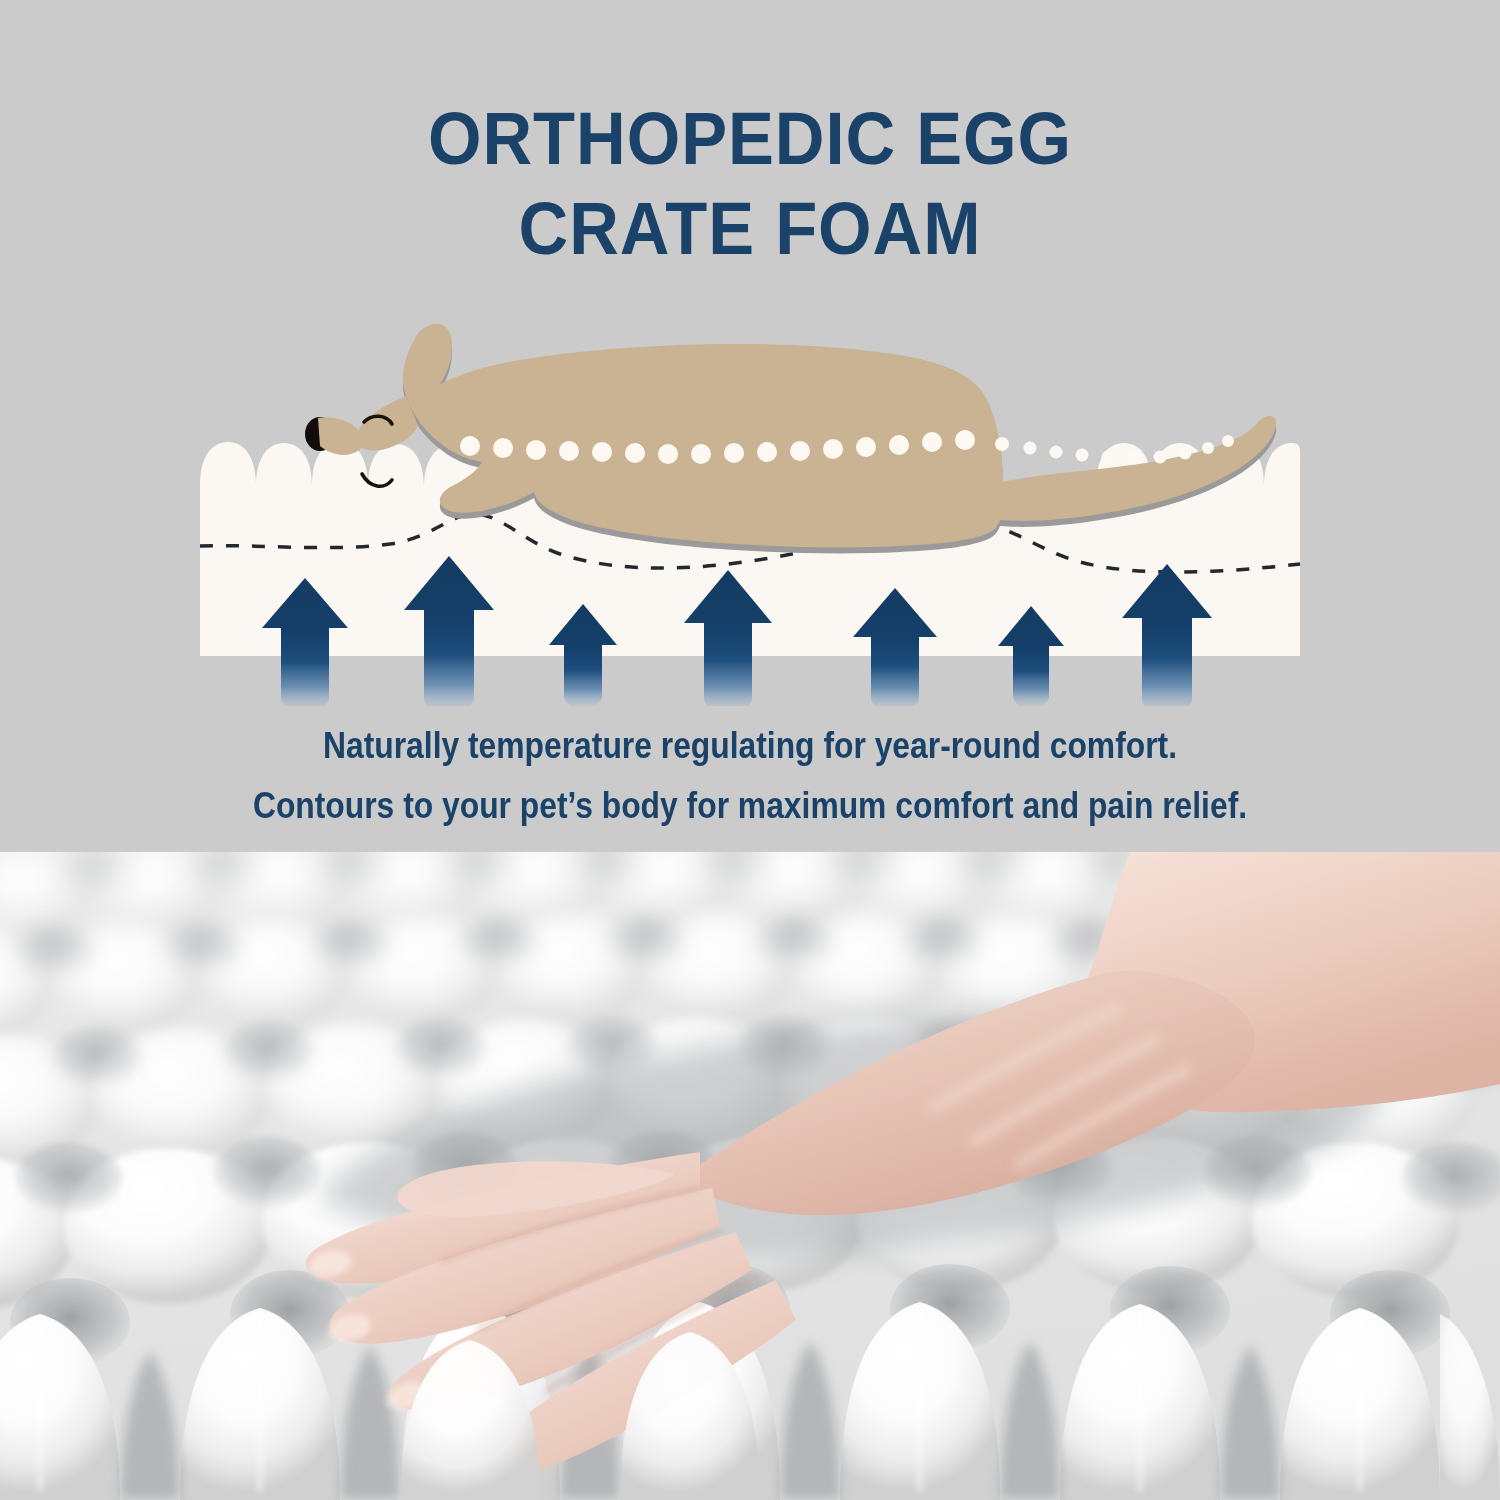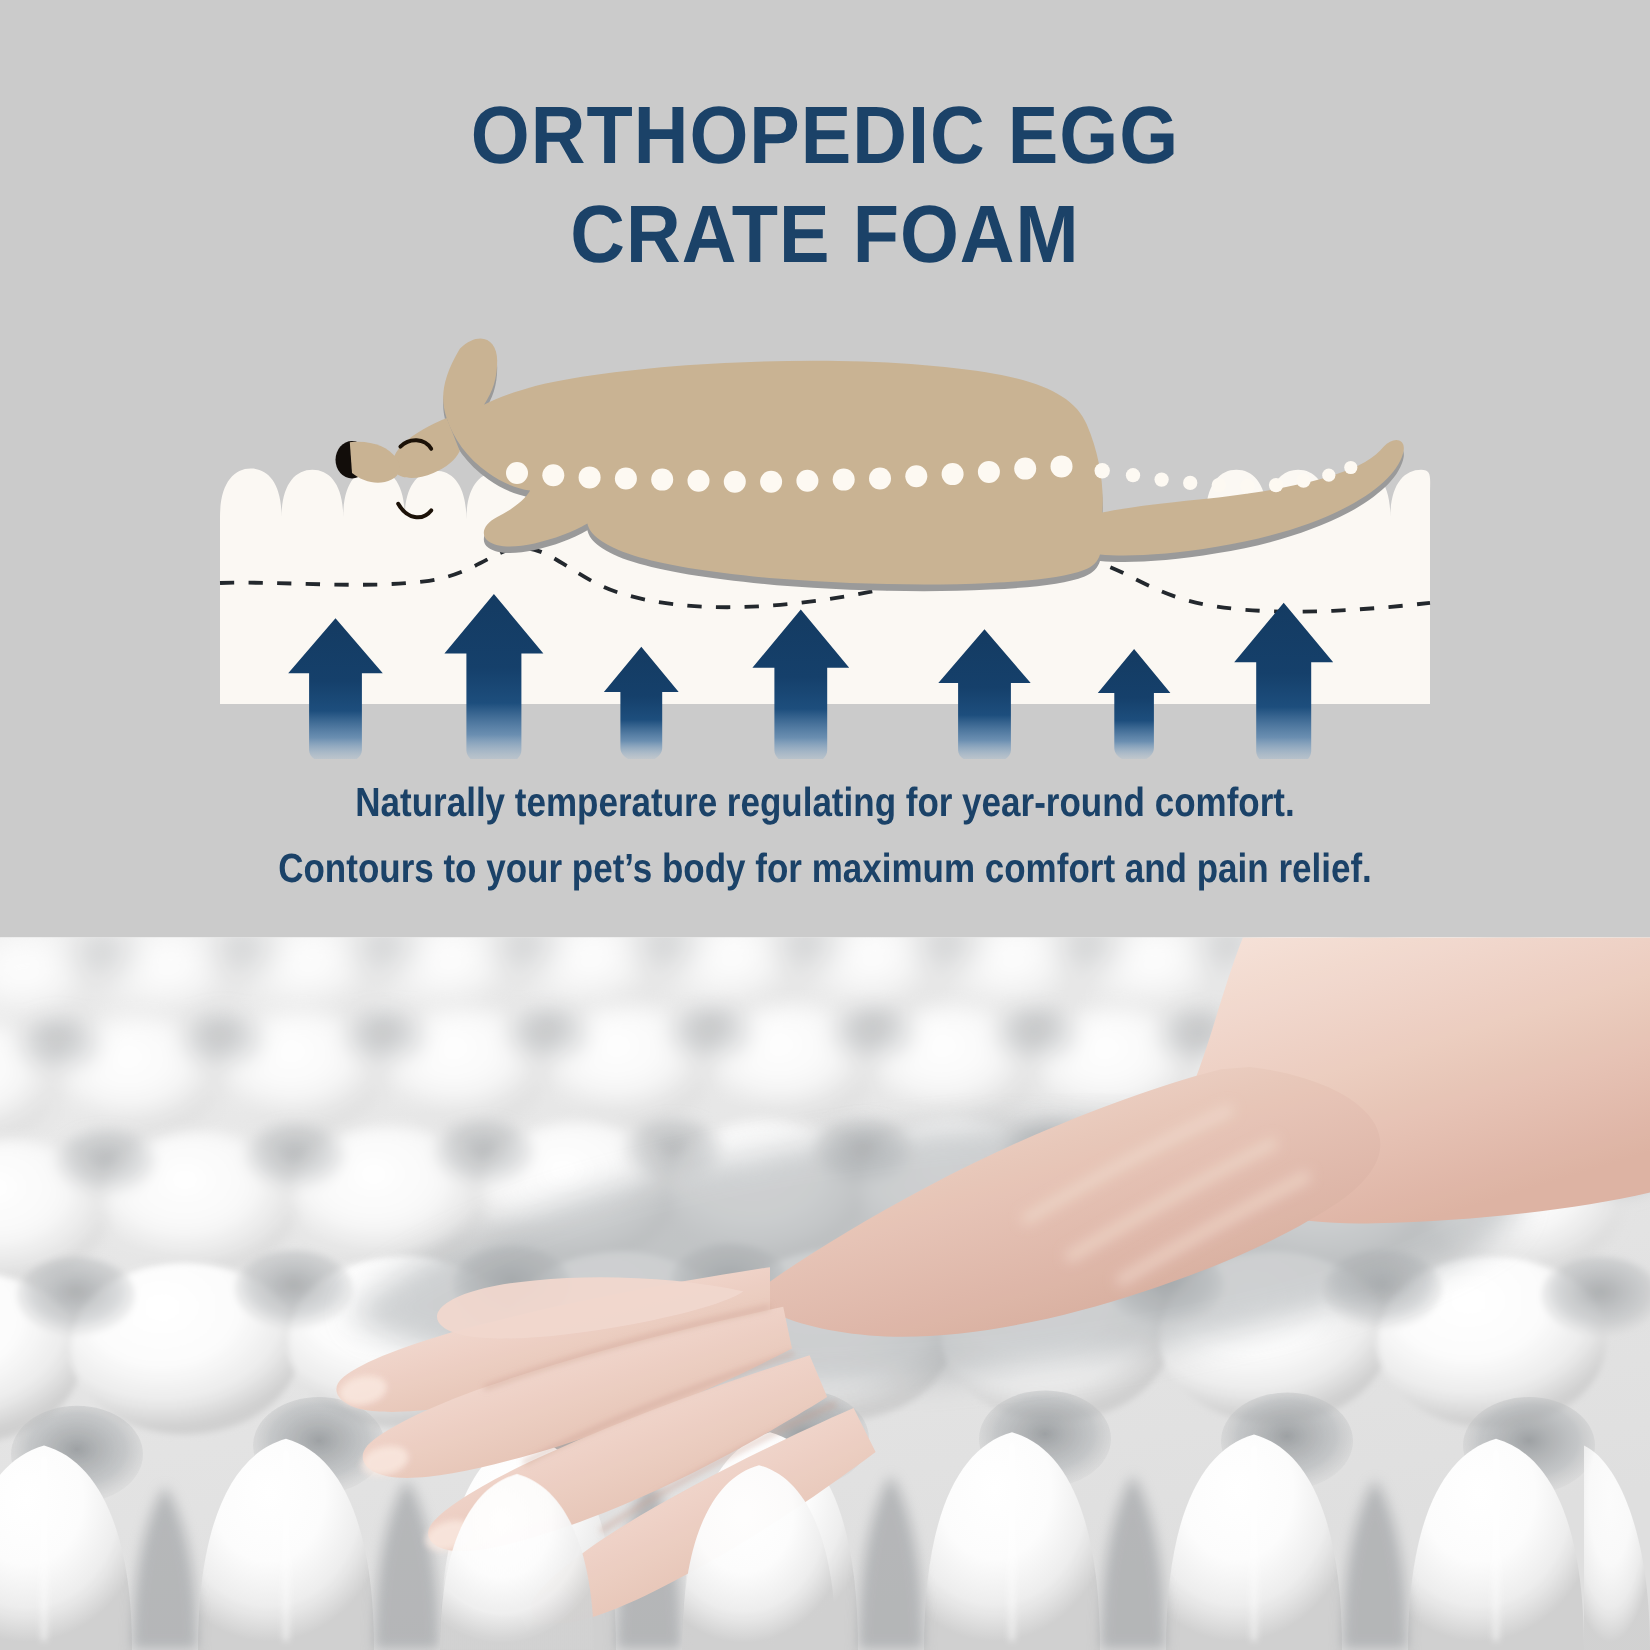--- a/index.html
+++ b/index.html
@@ -6,21 +6,21 @@
   html,body { width:1500px; height:1500px; }
   body {
     font-family:"Liberation Sans", sans-serif;
     background:#cbcbcb;
     overflow:hidden;
   }
   #page { position:relative; width:1500px; height:1500px; overflow:hidden; }
 
   
   #infographic {
-    position:absolute; left:0; top:0; width:1500px; height:852px;
+    position:absolute; left:0; top:16px; width:1500px; height:852px;
     background:#cbcbcb;
   }
 
   #title {
     position:absolute; left:0; top:78px; width:1500px;
     text-align:center;
     color:#1b4268;
     font-family:"Liberation Sans", sans-serif;
     font-weight:bold;
     font-size:74px;

